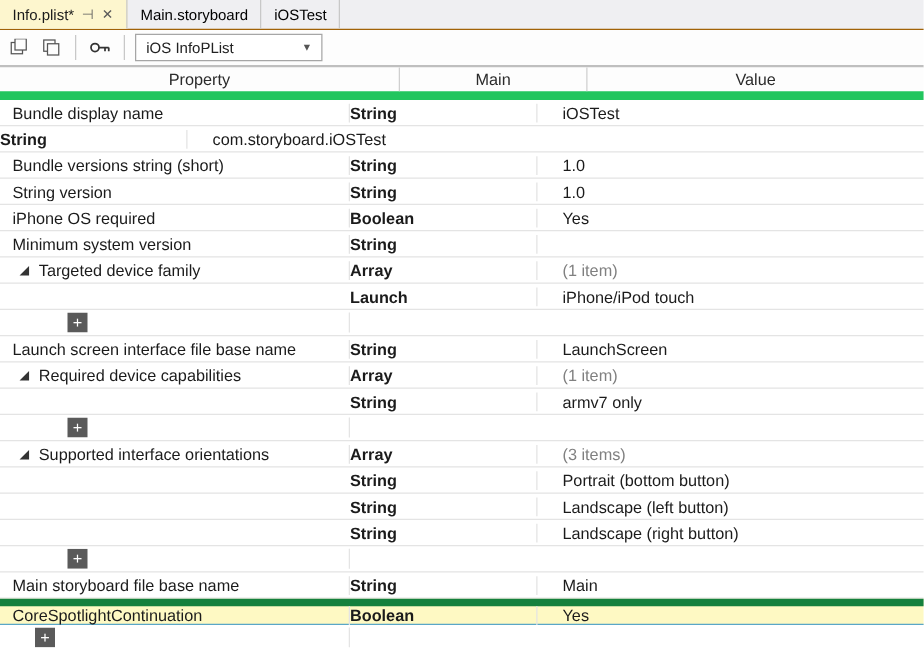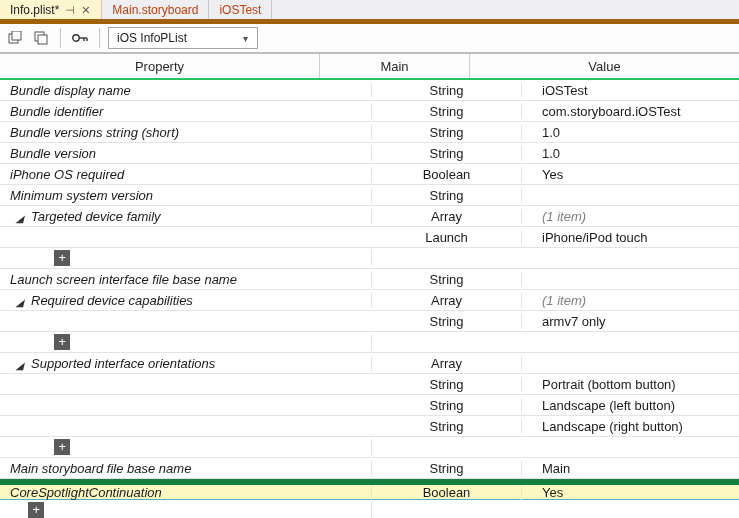--- a/index.html
+++ b/index.html
@@ -12,29 +12,29 @@
     height: 518px;
     overflow: hidden;
   }
 
   
   .tabstrip {
     display: flex;
     align-items: stretch;
     height: 24px;
     background: #efeff2;
-    border-bottom: 5px solid #a16207;
+    border-bottom: 1px solid #a16207;
   }
   .tab {
     display: flex;
     align-items: center;
     gap: 6px;
     padding: 0 10px;
     font-size: 12px;
-    color: #c2410c;
+    color: #000000;
     border-right: 1px solid #c8c8c8;
     cursor: pointer;
   }
   .tab.active {
     background: #fdf6ce;
     color: #1b1b1b;
   }
   .tab-close, .tab-pin {
     width: 10px; height: 10px; display:inline-block;
     line-height:10px; font-size:11px; color:#5b5b5b;
@@ -65,21 +65,21 @@
     padding:0 9px 0 8px; font-size:12px; color:#222; background:#fff;
     cursor:pointer;
   }
   .chev { font-size:10px; color:#555; }
 
   
   .gridhead {
     display:flex;
     height:26px;
     background:#fdfdfd;
-    border-bottom:2px solid #22c55e;
+    border-bottom:7px solid #22c55e;
     color:#2b2b2b;
   }
   .gridhead div {
     border-right:1px solid #cfcfcf;
     display:flex; align-items:center; justify-content:center;
     font-size:13px;
   }
   .col-prop { width:320px; }
   .col-type { width:150px; }
   .col-val  { flex:1; }
@@ -91,34 +91,35 @@
   
   .grid { }
   .row {
     display:flex;
     height:21px;
     align-items:center;
     border-bottom:1px solid #e4e4e4;
     font-size:13px;
   }
   .row .cell-prop {
-    width:372px;
-    display:flex; align-items:flex-end;
+    width:280px;
+    display:flex; align-items:center;
     padding-left:8px;
     border-right:1px solid #e4e4e4;
-    white-space:nowrap; overflow:hidden;font-style:italic;
+    white-space:nowrap; overflow:hidden;
   }
   .row .cell-type {
-    width:150px; text-align:center;
+    width:150px; text-align:left;
     border-right:1px solid #e4e4e4;
+    font-weight:bold;
   }
   .row .cell-val {
     flex:1; padding-left:20px;
   }
-  .muted { color:#808080; font-style:italic; }
+  .muted { color:#808080; }
 
   .disclosure {
     width:11px; height:11px;
     display:inline-flex; align-items:center; justify-content:center;
     margin-right:4px; cursor:pointer;
     font-size:10px; color:#333;
   }
 
   .addbtn {
     width:16px; height:16px;
@@ -203,36 +204,33 @@
 <div class="grid">
 
   <div class="row">
     <div class="cell-prop pad1">
         <span class="lvl0-text">Bundle display name</span>
       </div>
     <div class="cell-type">String</div>
     <div class="cell-val">iOSTest</div>
   </div>
   <div class="row">
-    <div class="cell-prop pad1">
-        <span class="lvl0-text">Bundle identifier</span>
-      </div>
     <div class="cell-type">String</div>
     <div class="cell-val">com.storyboard.iOSTest</div>
   </div>
   <div class="row">
     <div class="cell-prop pad1">
         <span class="lvl0-text">Bundle versions string (short)</span>
       </div>
     <div class="cell-type">String</div>
     <div class="cell-val">1.0</div>
   </div>
   <div class="row">
     <div class="cell-prop pad1">
-        <span class="lvl0-text">Bundle version</span>
+        <span class="lvl0-text">String version</span>
       </div>
     <div class="cell-type">String</div>
     <div class="cell-val">1.0</div>
   </div>
   <div class="row">
     <div class="cell-prop pad1">
         <span class="lvl0-text">iPhone OS required</span>
       </div>
     <div class="cell-type">Boolean</div>
     <div class="cell-val">Yes</div>
@@ -268,20 +266,21 @@
     </div>
     <div class="cell-type"></div>
     <div class="cell-val"></div>
   </div>
 
   <div class="row">
     <div class="cell-prop pad1">
         <span class="lvl0-text">Launch screen interface file base name</span>
       </div>
     <div class="cell-type">String</div>
+    <div class="cell-val">LaunchScreen</div>
   </div>
 
   <div class="row">
     <div class="cell-prop" style="padding-left:14px;">
       <span class="disclosure">◢</span>
       <span class="lvl0-text">Required device capabilities</span>
     </div>
     <div class="cell-type">Array</div>
     <div class="cell-val muted">(1 item)</div>
   </div>
@@ -301,20 +300,21 @@
     <div class="cell-type"></div>
     <div class="cell-val"></div>
   </div>
 
   <div class="row">
     <div class="cell-prop" style="padding-left:14px;">
       <span class="disclosure">◢</span>
       <span class="lvl0-text">Supported interface orientations</span>
     </div>
     <div class="cell-type">Array</div>
+    <div class="cell-val muted">(3 items)</div>
   </div>
   <div class="row">
     <div class="cell-prop" style="padding-left:18px;">
         <span class="child-guide"></span>
       </div>
     <div class="cell-type">String</div>
     <div class="cell-val">Portrait (bottom button)</div>
   </div>
   <div class="row">
     <div class="cell-prop" style="padding-left:18px;">

